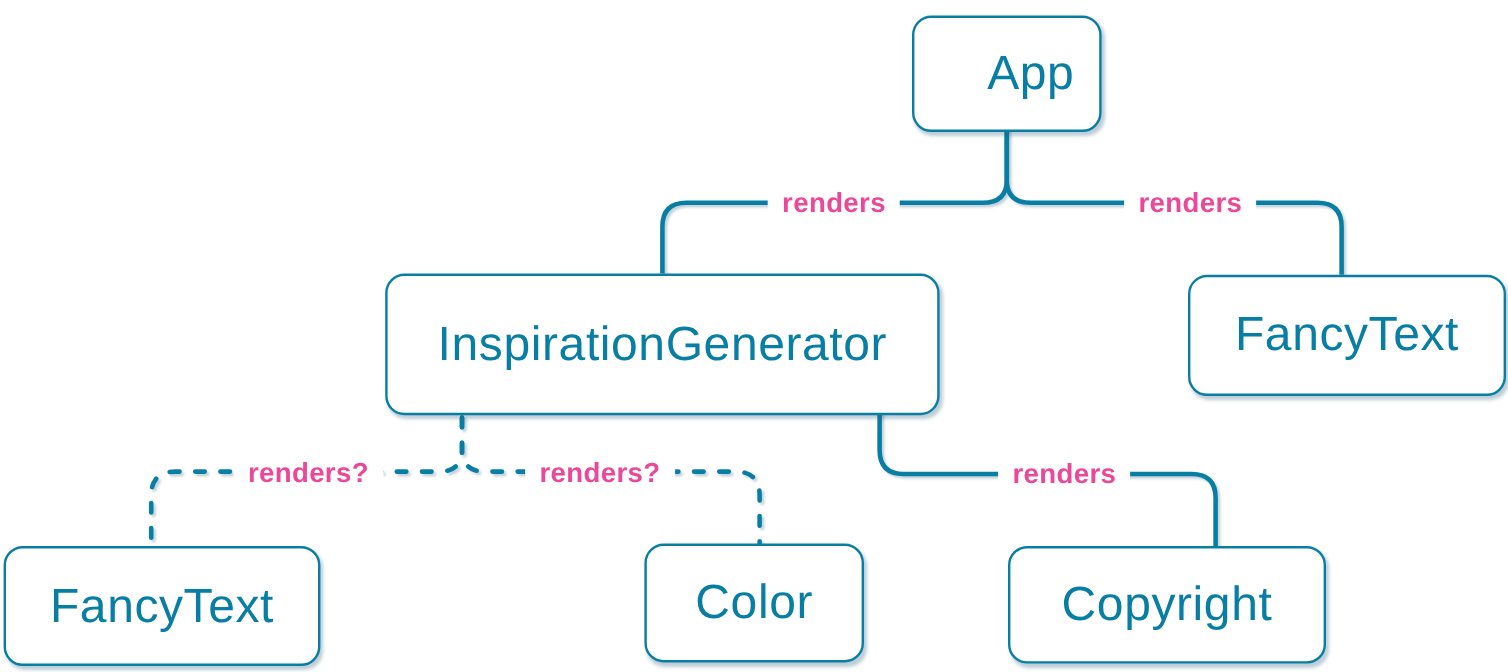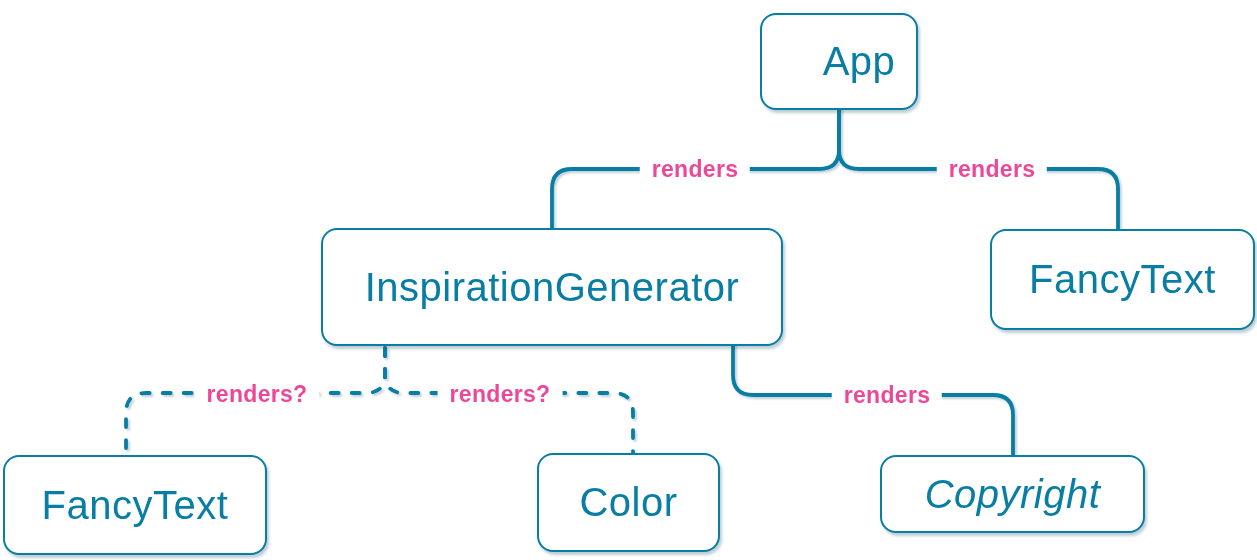--- a/index.html
+++ b/index.html
@@ -57,21 +57,21 @@
     font-weight: 700;
     letter-spacing: 0.3px;
     padding: 2px 12px;
     white-space: nowrap;
   }
   .node-app                  { left: 760px;  top: 13px;   width: 158px; height: 97px; padding-left: 40px;  }
   .node-inspiration          { left: 321px;  top: 228px; width: 462px; height: 118px;  }
   .node-fancy-text-top       { left: 990px;  top: 229px; width: 265px; height: 101px; }
   .node-fancy-text-bottom    { left: 3px;    top: 455px; width: 264px; height: 100px; }
   .node-color                { left: 537px;  top: 453px; width: 183px; height: 99px;  }
-  .node-copyright            { left: 880px;  top: 455px; width: 265px; height: 78px; font-style: italic;  }
+  .node-copyright            { left: 840px;  top: 455px; width: 265px; height: 98px;  }
   .label-renders-left        { left: 695px;  top: 169px; }
   .label-renders-right       { left: 992px;  top: 169px; }
   .label-renders-q-left      { left: 257px;  top: 394px; }
   .label-renders-q-right     { left: 500px;  top: 394px; }
   .label-renders-copyright   { left: 887px;  top: 395px; }
 </style>
 </head>
 <body>
 
 <div class="diagram">

